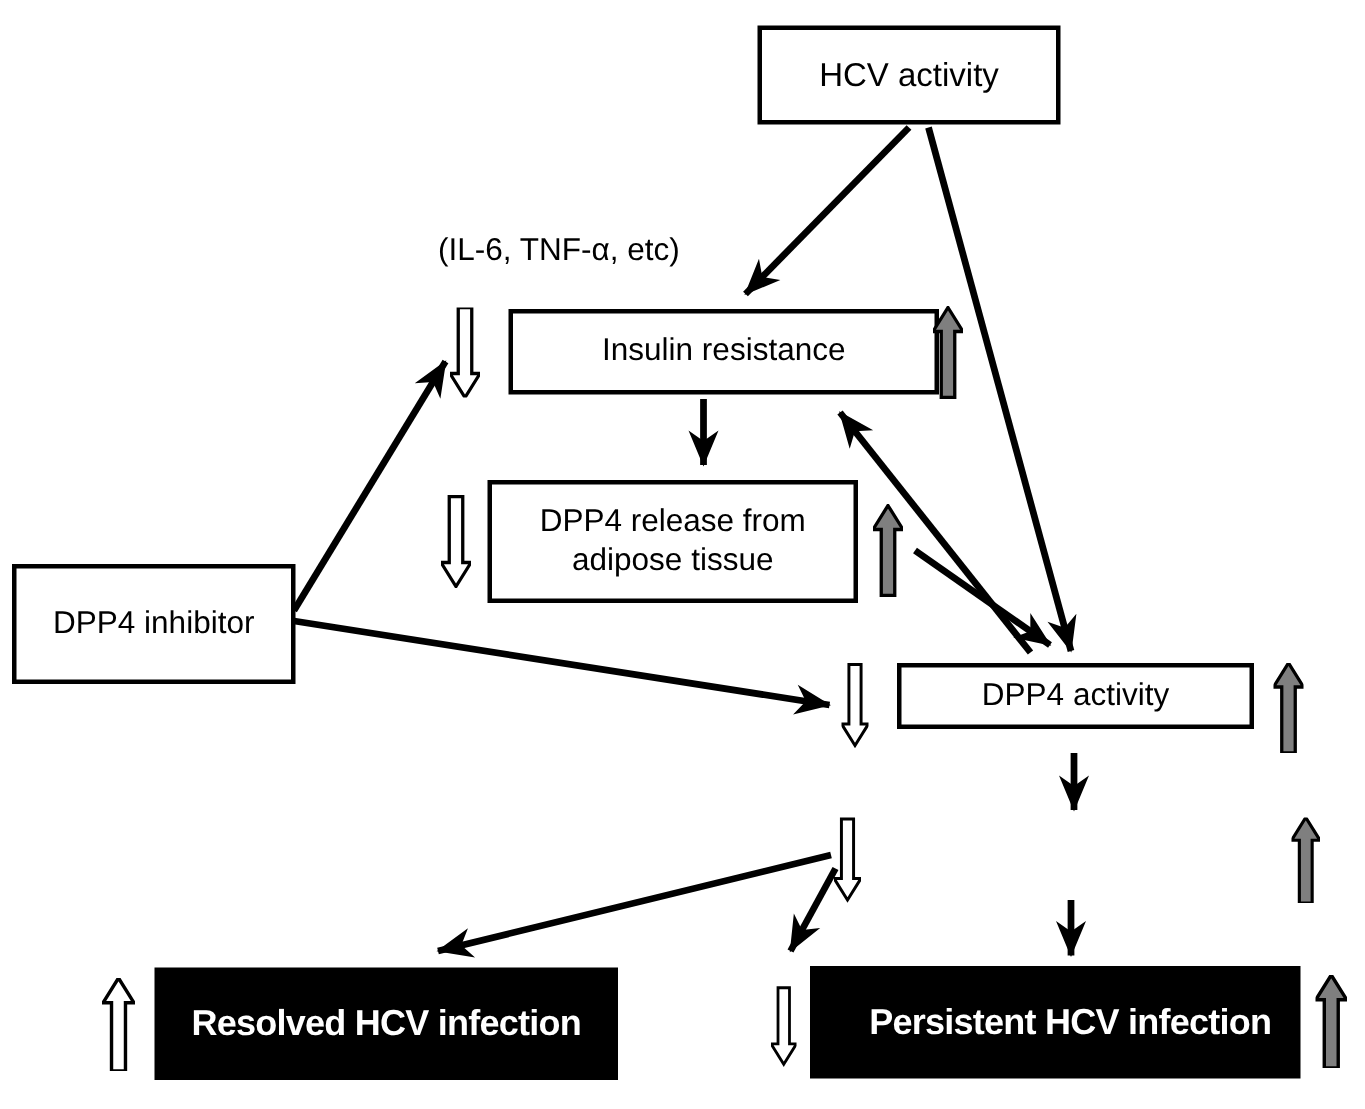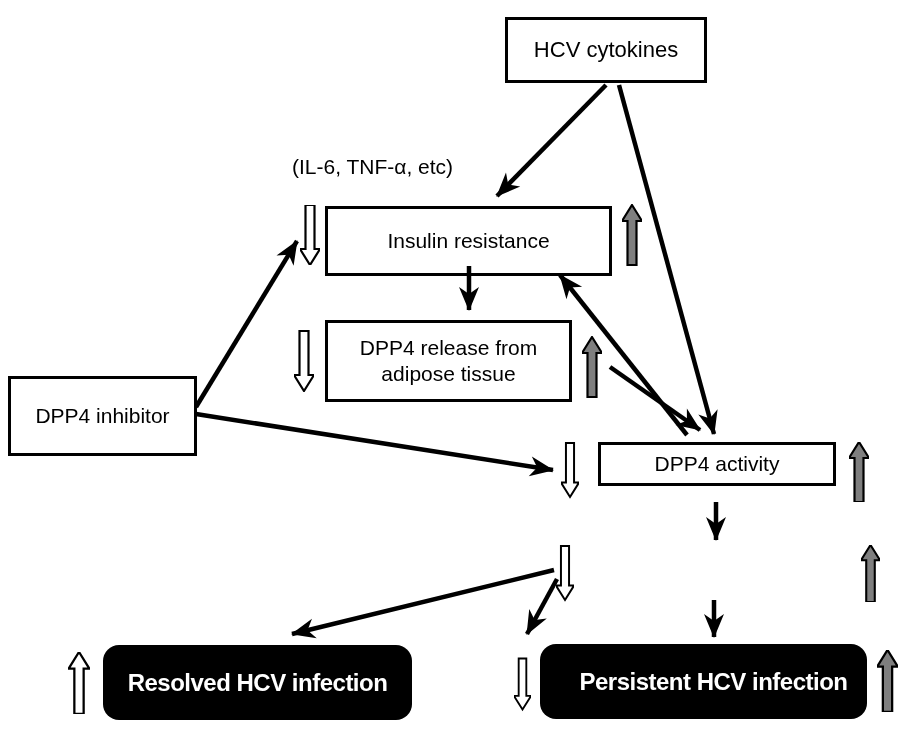--- a/index.html
+++ b/index.html
@@ -21,21 +21,21 @@
     align-items: center;
     justify-content: center;
     text-align: center;
     font-size: 21px;
     line-height: 1.25;
     z-index: 2;
   }
   .node.dark {
     background: #000000;
     border: none;
-    border-radius: 16px;
+    border-radius: 0;
     color: #ffffff;
     font-weight: bold;
     font-size: 24px;
     letter-spacing: -0.5px;
   }
   .floating-label {
     position: absolute;
     color: #000000;
     font-size: 21px;
     line-height: 30px;
@@ -63,26 +63,26 @@
     stroke: #000000;
     stroke-width: 4.5;
   }
 </style>
 </head>
 <body>
 
 <div class="canvas">
 
   <div class="node" style="left:505px; top:17px; width:202px; height:66px; font-size:22px;">
-    <span>HCV cytokines</span>
+    <span>HCV activity</span>
   </div>
 
   <div class="floating-label" style="left:292px; top:152px;">(IL-6, TNF-α, etc)</div>
 
-  <div class="node" style="left:325px; top:206px; width:287px; height:70px;">
+  <div class="node" style="left:339px; top:206px; width:287px; height:57px;">
     <span>Insulin resistance</span>
   </div>
 
   <div class="node" style="left:325px; top:320px; width:247px; height:82px; padding:0 4px;">
     <span>DPP4 release from adipose tissue</span>
   </div>
 
   <div class="node" style="left:8px; top:376px; width:189px; height:80px;align-items:center;">
     <span>DPP4 inhibitor</span>
   </div>

